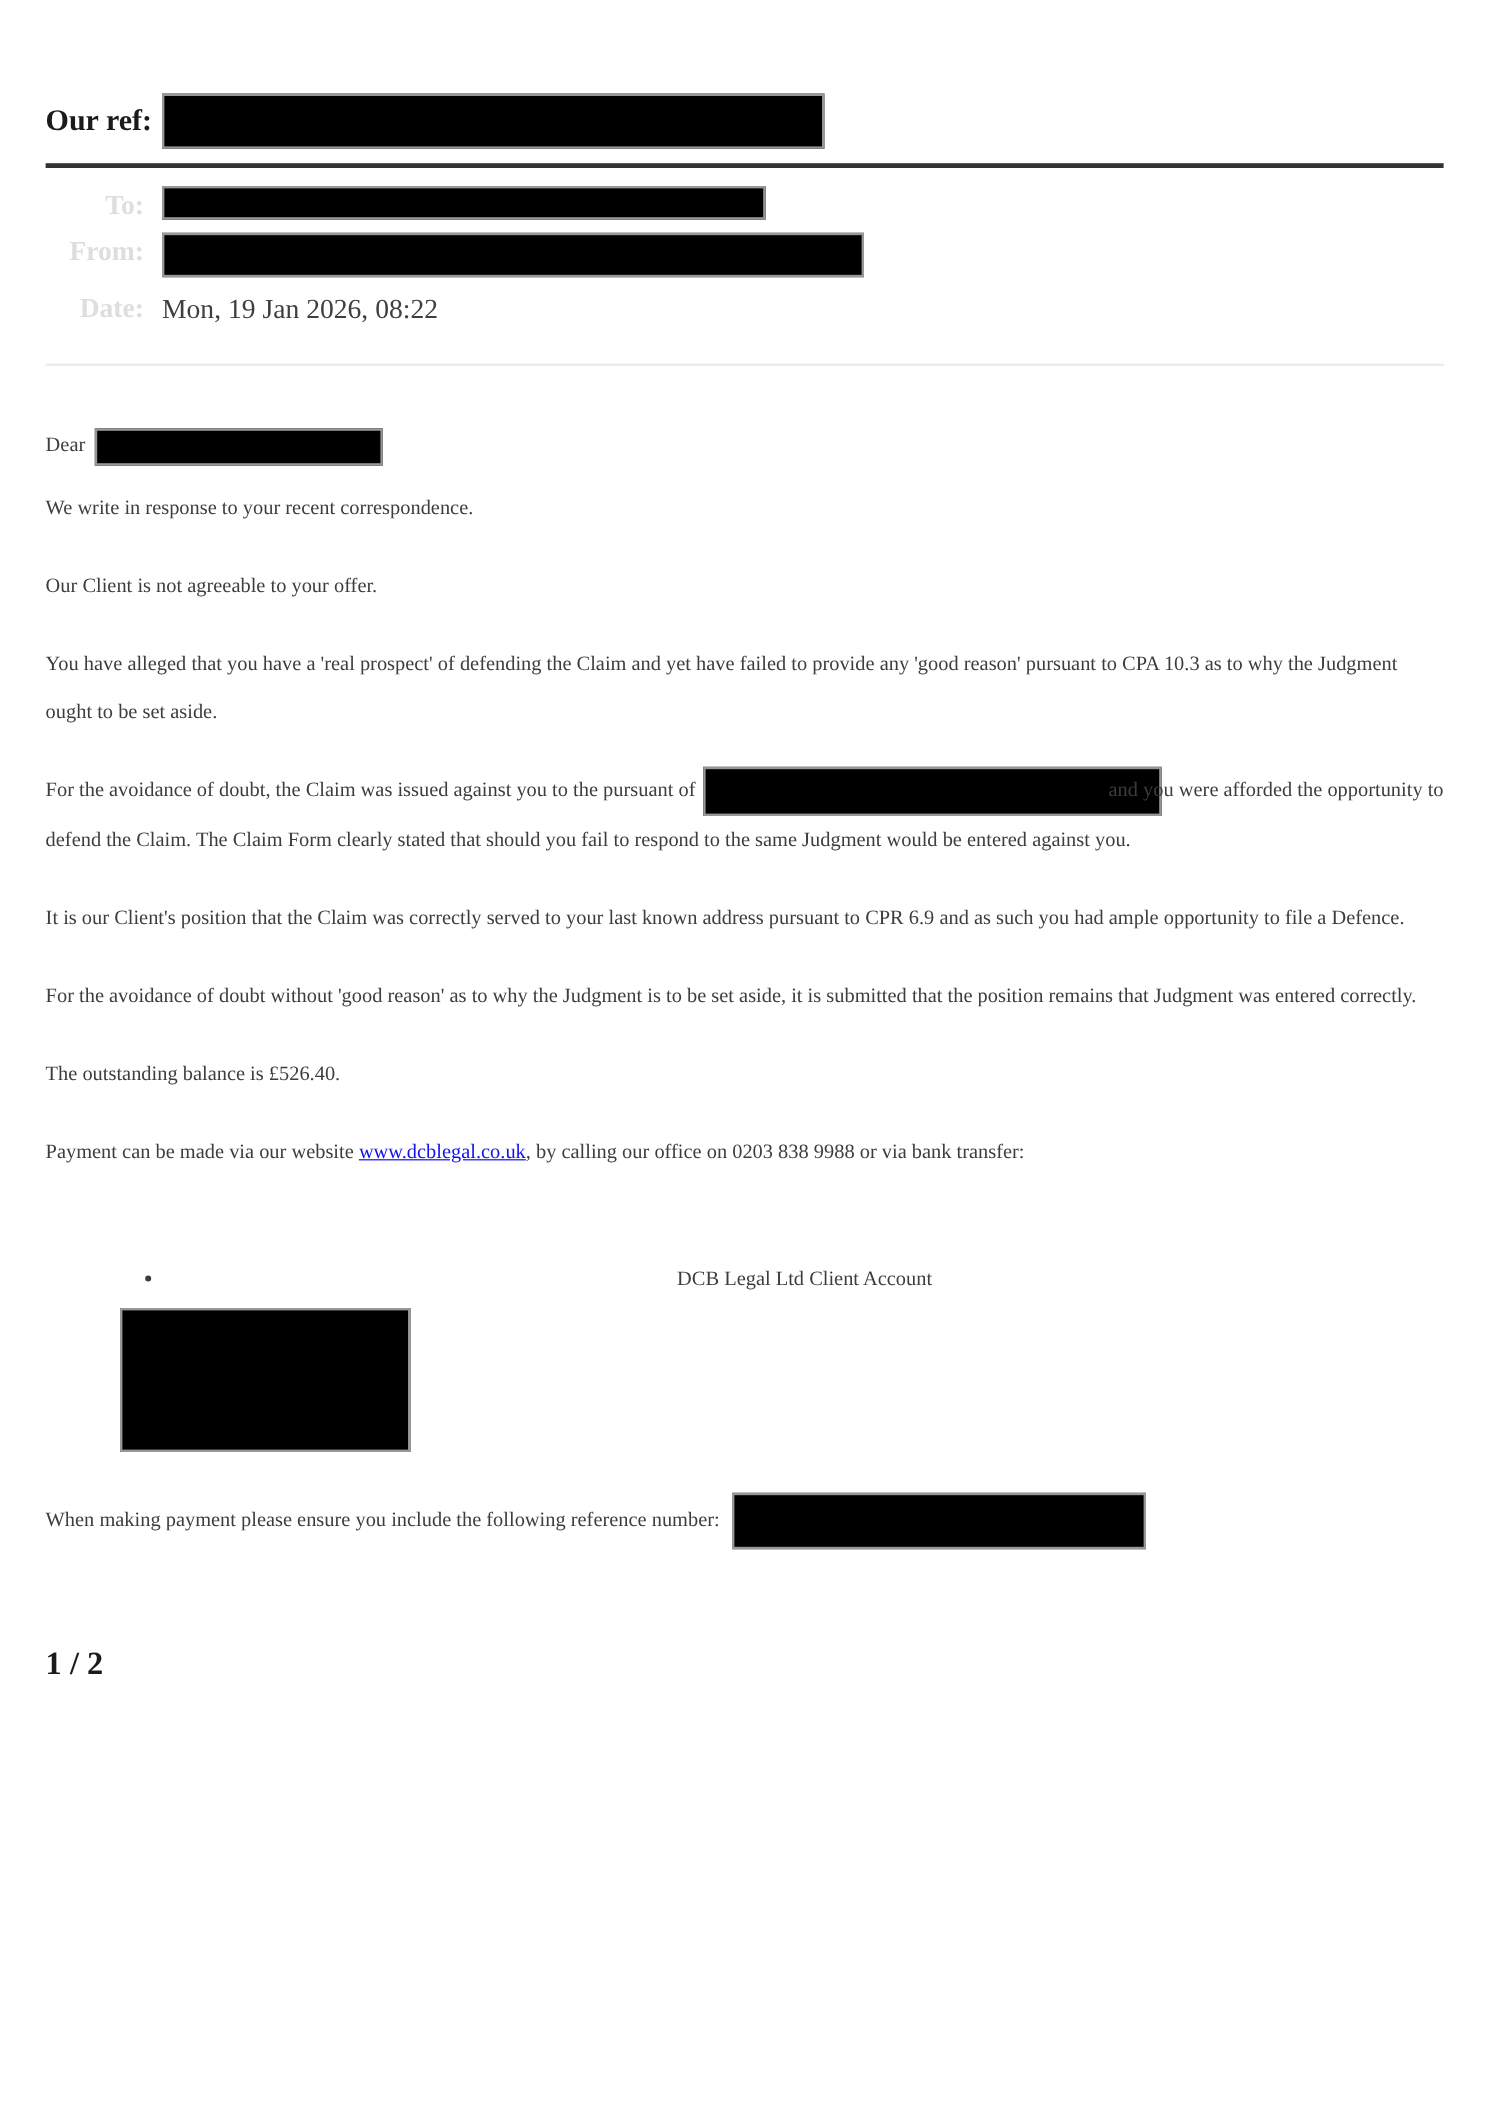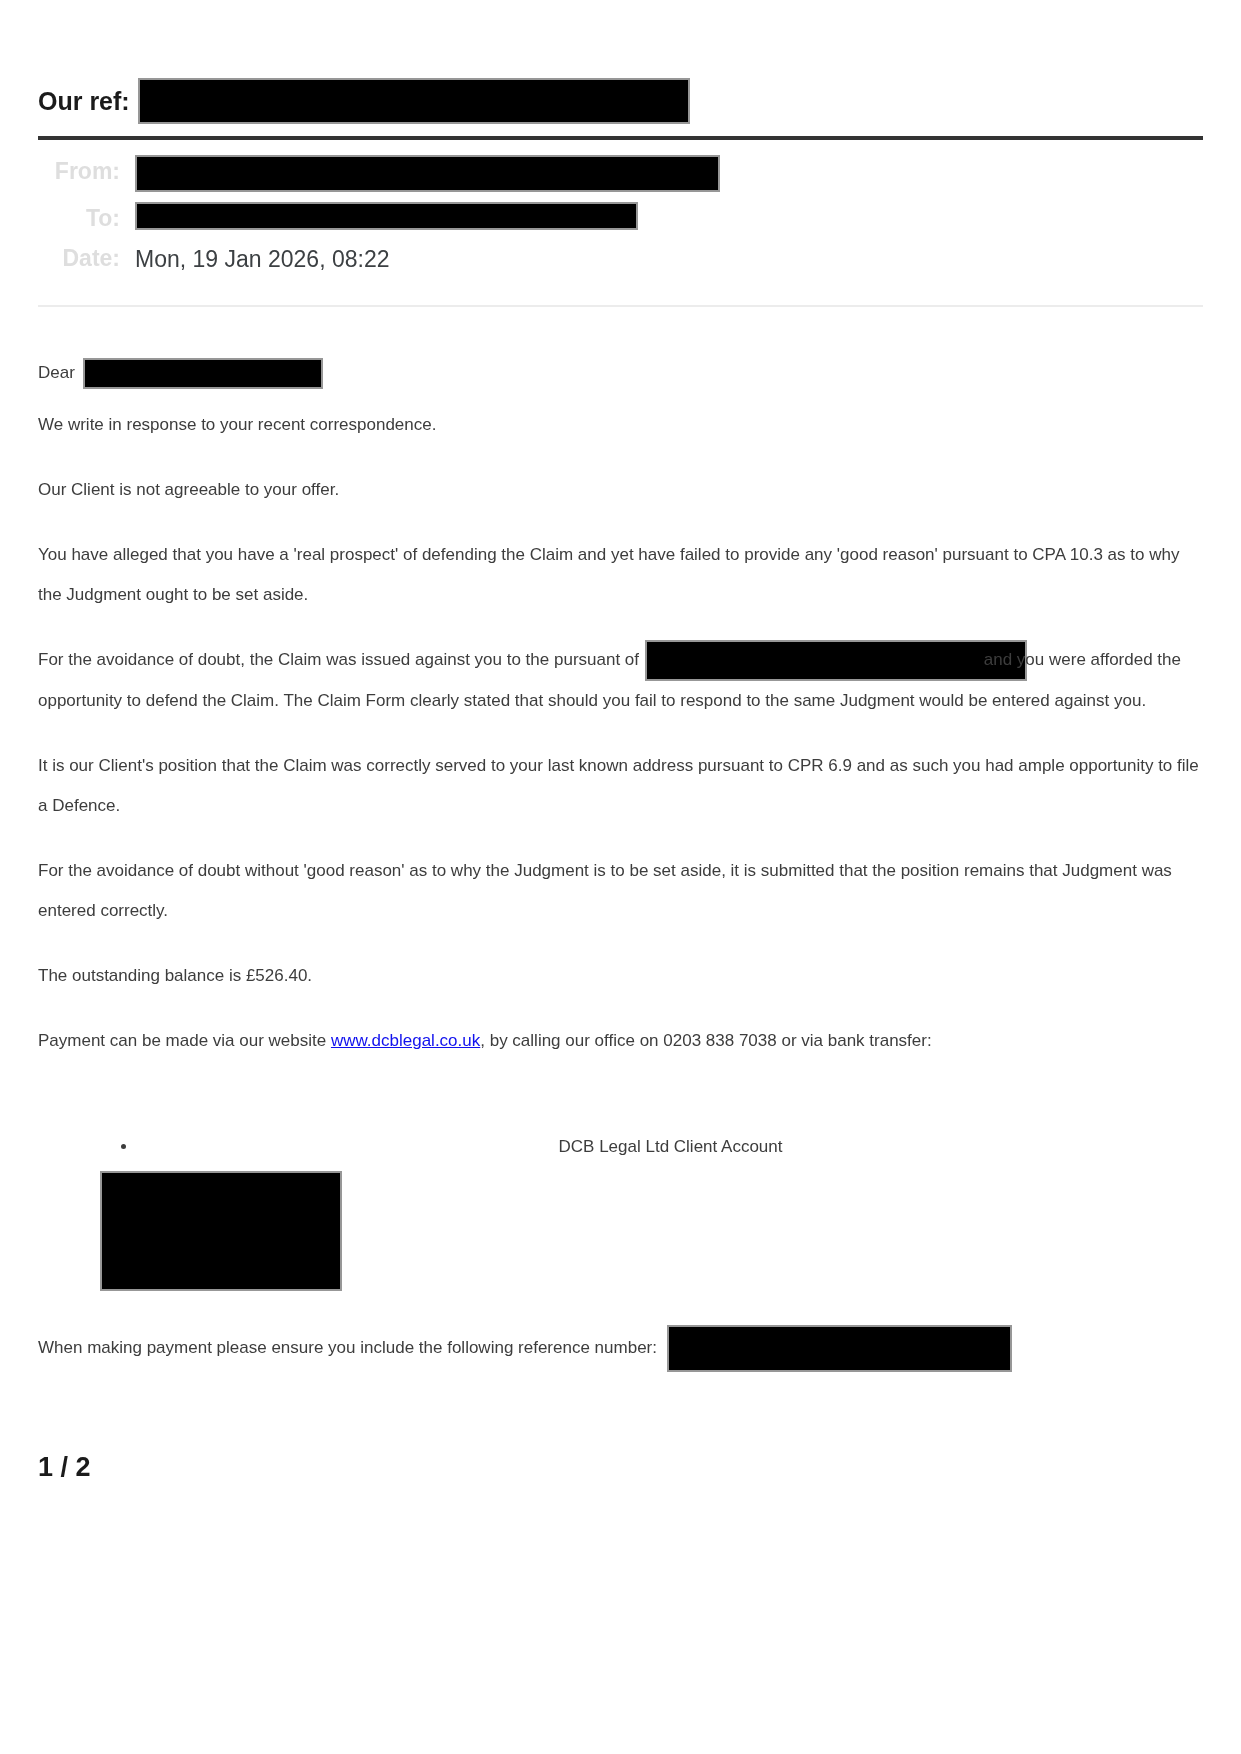--- a/index.html
+++ b/index.html
@@ -1,18 +1,18 @@
 <!DOCTYPE html>
 <html><head>
 <meta charset="utf-8">
 <style>
   html,body { margin:0; padding:0; background:#ffffff; }
   .page {
     width:1241px; height:1570px; background:#ffffff; position:relative;
-    font-family:Liberation Sans, sans-serif; overflow:hidden; box-sizing:border-box;
+    font-family:Liberation Serif, serif; overflow:hidden; box-sizing:border-box;
   }
   .content { padding:0 38px; }
 
   
   .redact {
     background:#000; border:2px solid #979797; display:inline-block;
     box-sizing:border-box; vertical-align:middle;
   }
   .r-subject { width:552px; height:46px; margin-left:8px; }
   .r-from    { width:585px; height:37px; }
@@ -62,29 +62,29 @@
 
     <div class="subject-row">
       <span class="subject-label">Our ref:</span>
       <span class="redact r-subject"></span>
     </div>
 
     <hr class="rule-dark">
 
     <div class="meta">
       <div class="meta-row">
+        <span class="meta-label">To:</span>
+        <span class="meta-value">
+          <span class="redact r-to"></span>
+        </span>
+      </div>
+      <div class="meta-row">
         <span class="meta-label">From:</span>
         <span class="meta-value">
           <span class="redact r-from"></span>
-        </span>
-      </div>
-      <div class="meta-row">
-        <span class="meta-label">To:</span>
-        <span class="meta-value">
-          <span class="redact r-to"></span>
         </span>
       </div>
       <div class="meta-row">
         <span class="meta-label">Date:</span>
         <span class="meta-value date-text">Mon, 19 Jan 2026, 08:22</span>
       </div>
     </div>
 
     <hr class="rule-light">
 
@@ -100,21 +100,21 @@
       <p>You have alleged that you have a 'real prospect' of defending the Claim and yet have failed to provide any 'good reason' pursuant to CPA 10.3 as to why the Judgment ought to be set aside.</p>
 
       <p><span>For the avoidance of doubt, the Claim was issued against you to the pursuant of</span><span class="redact r-address"></span> <span>and you were afforded the opportunity to defend the Claim. The Claim Form clearly stated that should you fail to respond to the same Judgment would be entered against you.</span></p>
 
       <p>It is our Client's position that the Claim was correctly served to your last known address pursuant to CPR 6.9 and as such you had ample opportunity to file a Defence.</p>
 
       <p>For the avoidance of doubt without 'good reason' as to why the Judgment is to be set aside, it is submitted that the position remains that Judgment was entered correctly.</p>
 
       <p>The outstanding balance is £526.40.</p>
 
-      <p><span>Payment can be made via our website </span><a class="link" id="payment-link" style="color: rgb(17, 17, 238);">www.dcblegal.co.uk</a><span>, by calling our office on 0203 838 7038 or via bank transfer:</span></p>
+      <p><span>Payment can be made via our website </span><a class="link" id="payment-link" style="color: rgb(17, 17, 238);">www.dcblegal.co.uk</a><span>, by calling our office on 0203 838 9988 or via bank transfer:</span></p>
 
       <ul class="pay-list">
         <li>DCB Legal Ltd Client Account</li>
         <li class="redacted-line"></li>
         <li class="redacted-line"></li>
         <span class="redact r-bullets"></span>
       </ul>
 
       <p class="p-reference"><span>When making payment please ensure you include the following reference number:</span><span class="redact r-ref"></span></p>
 

